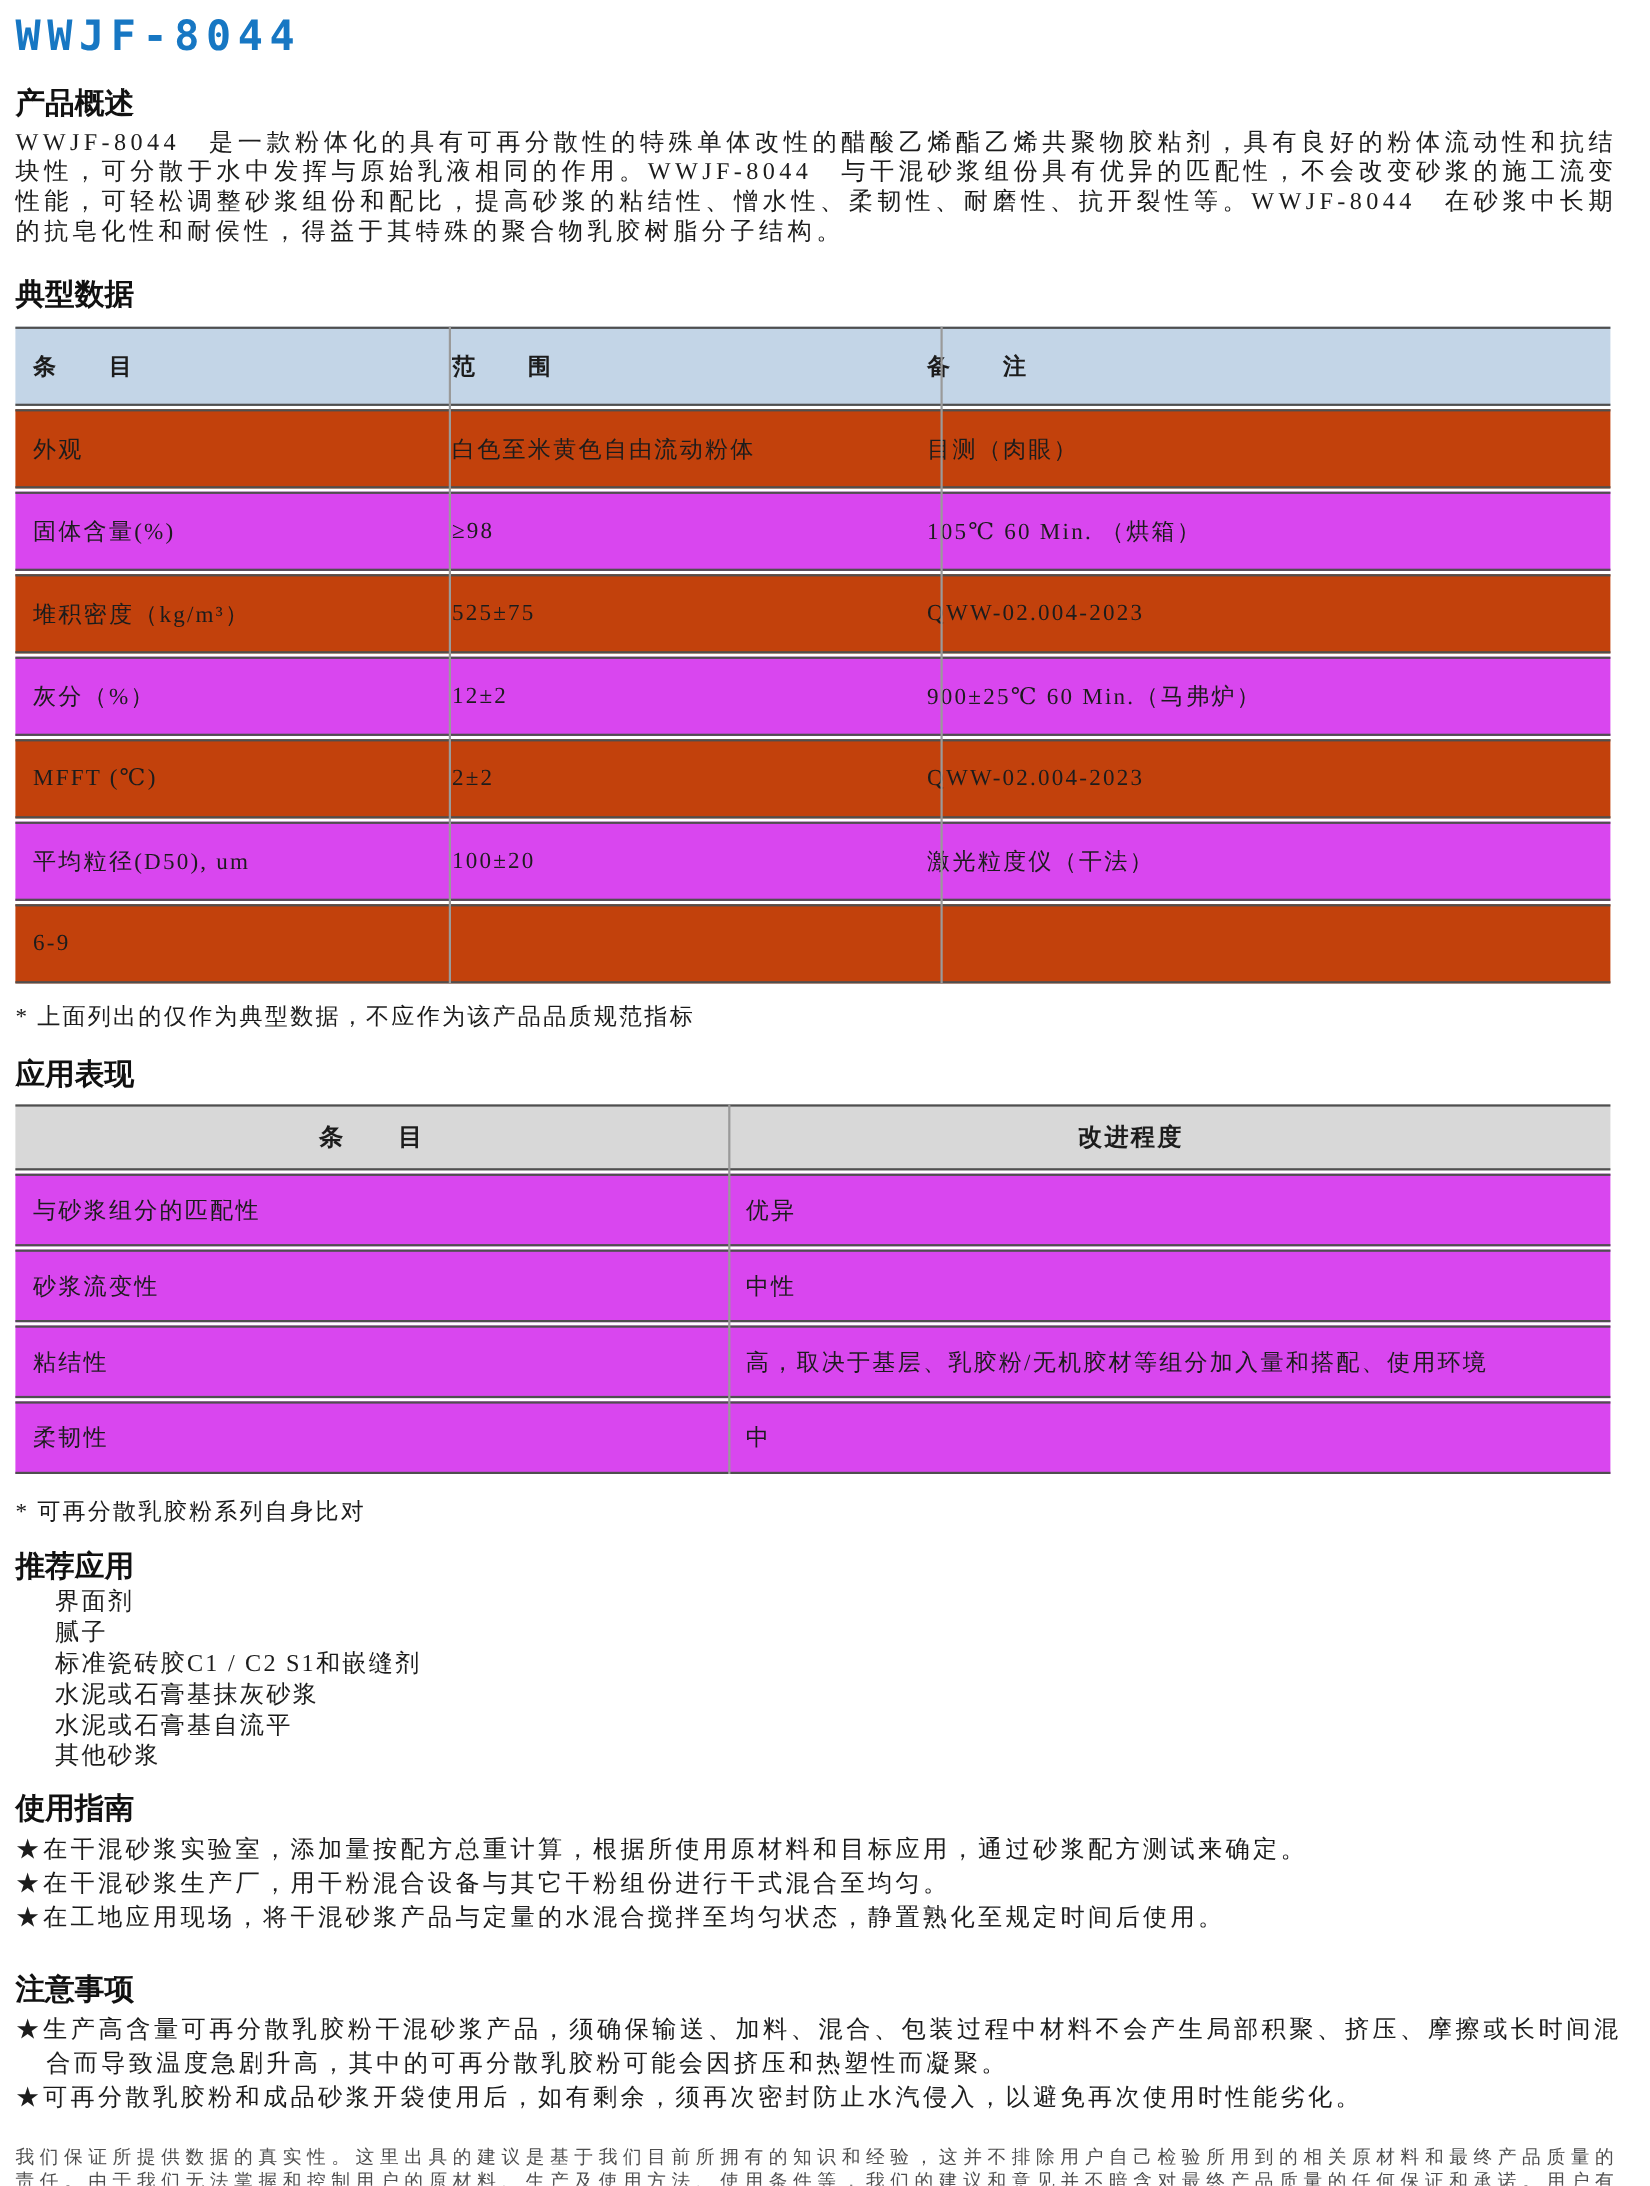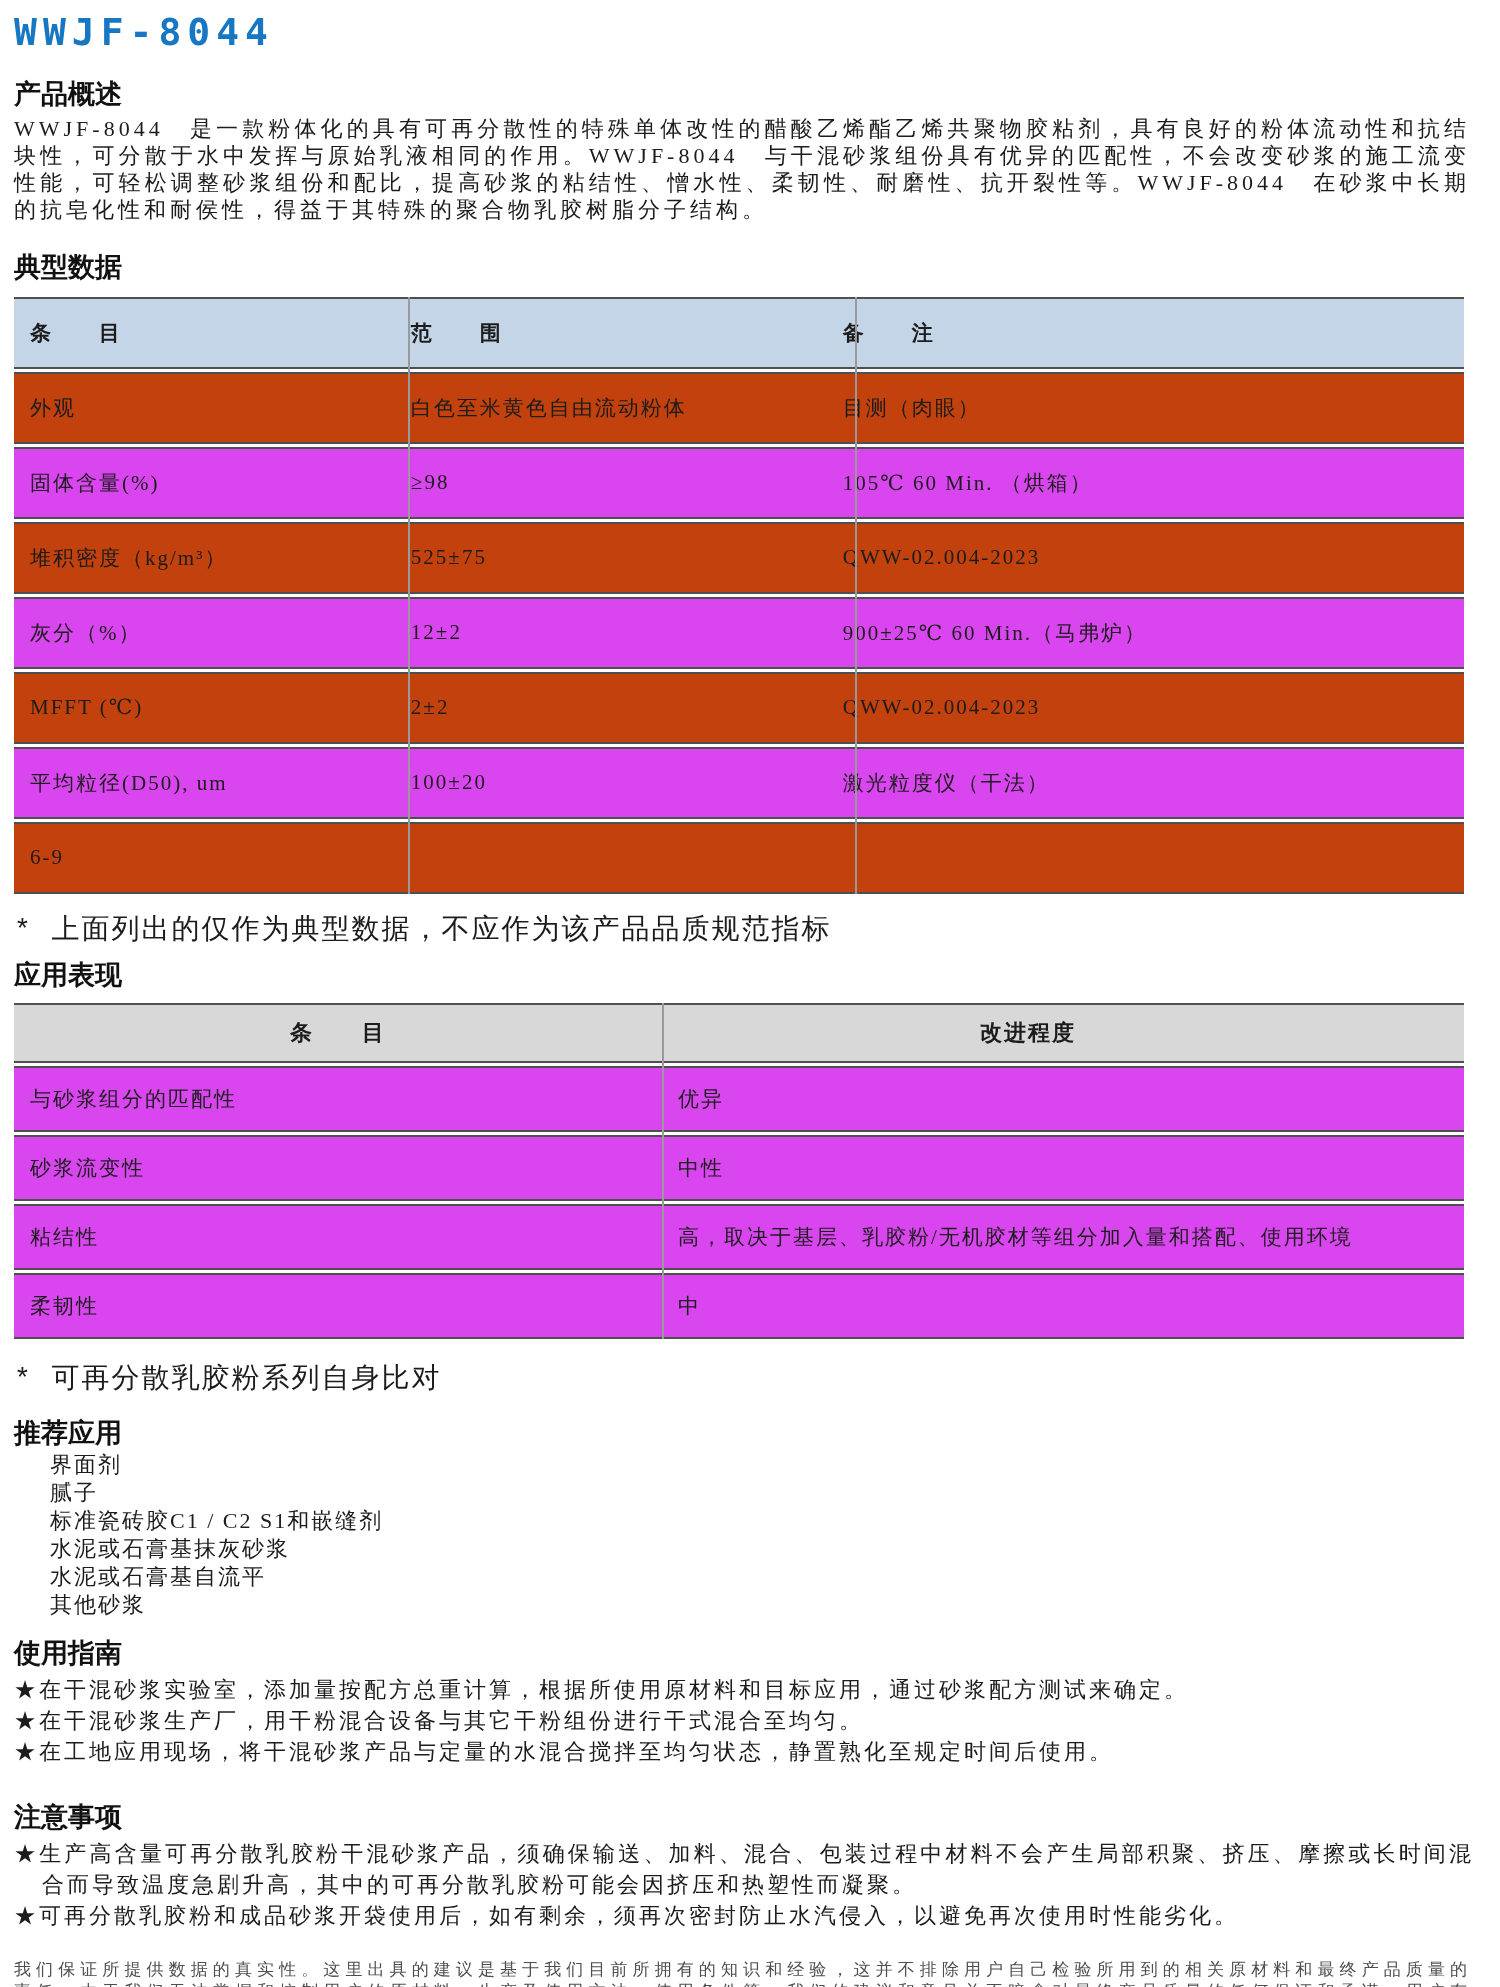--- a/index.html
+++ b/index.html
@@ -16,21 +16,21 @@
     font-size:38px;font-weight:600;color:#1777c3;letter-spacing:6px;line-height:1.2;
   }
 
   
   .sec-h{
     font-family:"Liberation Sans","DejaVu Sans",sans-serif;
     font-size:27px;font-weight:bold;color:#111;line-height:1.1;
   }
   .h-overview{margin-top:24px;}
   .h-typical{margin-top:30px;}
-  .h-application{margin-top:13px;}
+  .h-application{margin-top:24px;}
   .h-recommended{margin-top:22px;}
   .h-usage{margin-top:20px;}
   .h-precautions{margin-top:36px;}
 
   .overview-body{
     margin-top:6px;width:1456px;
     font-size:22px;line-height:27px;letter-spacing:4px;
     text-align:justify;
   }
 
@@ -52,21 +52,21 @@
   .t1 .c1{width:394px;} .t1 .c2{width:447px;} .t1 .c3{width:660px;}
   .t1-head{background:#c3d5e7;}
   .t1-head .tcell{font-weight:600;}
   .row-grey{background:#c2410c;}
   .t2 .thead{height:56px;background:#d8d8d8;}
   .t2 .trow{height:62px;}
   .t2 .trow.thead{height:56px;}
   .t2 .c1{width:648px;} .t2 .c2{width:732px;}
   .t2 .thead .tcell{font-weight:bold;justify-content:center;font-size:22px;}
 
-  .tbl-note{margin-top:16px;font-size:28px;letter-spacing:2px;font-family:Liberation Mono, monospace;}
+  .tbl-note{margin-top:16px;font-size:21px;letter-spacing:2px;}
   .t2-note{margin-top:20px;}
 
   
   .rec-list{margin-top:3px;padding-left:36px;font-size:22px;line-height:28px;letter-spacing:2px;}
 
   
   .bullets{margin-top:5px;width:1460px;font-size:22px;line-height:31px;letter-spacing:3px;}
   .bullet{padding-left:28px;text-indent:-28px;text-align:justify;}
   .star{display:inline;}
 

